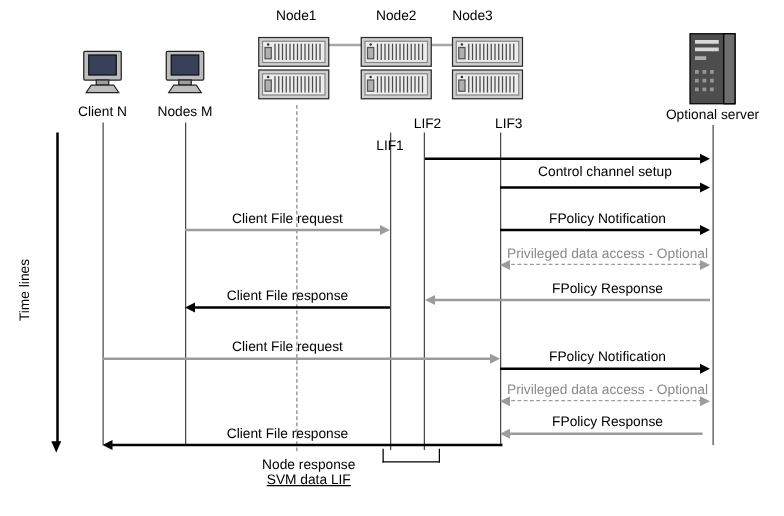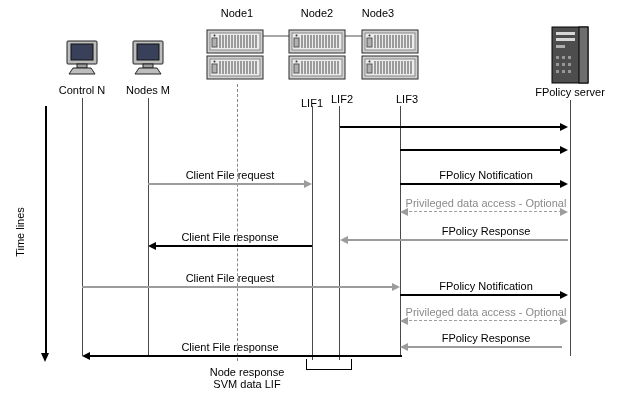--- a/index.html
+++ b/index.html
@@ -19,21 +19,21 @@
   .ah.r.black{border-left:8px solid #000;}
   .ah.r.gray{border-left:8px solid #9c9c9c;}
   .ah.l{border-top:4px solid transparent;border-bottom:4px solid transparent;}
   .ah.l.black{border-right:8px solid #000;}
   .ah.l.gray{border-right:8px solid #9c9c9c;}
   .ah.down{border-left:4px solid transparent;border-right:4px solid transparent;border-top:9px solid #000;}
   .icon{position:absolute;}
   .timelabel{position:absolute;font-size:11px;color:#000;width:70px;text-align:center;transform:rotate(-90deg);}
   .bracket{position:absolute;border-left:1px solid #000;border-right:1px solid #000;border-bottom:1px solid #000;}
   .note{position:absolute;font-size:11px;color:#000;text-align:center;line-height:12px;white-space:nowrap;transform:translateX(-50%);}
-  .u{}
+  .u{text-decoration:underline;}
 </style>
 </head>
 <body>
 
 <svg width="0" height="0" style="position:absolute" aria-hidden="true">
   <defs>
     <symbol id="sym-monitor" viewBox="0 0 40 40">
       <rect x="5" y="1" width="30" height="23" rx="1" fill="#bdbdbd" stroke="#222"></rect>
       <rect x="9" y="4" width="22" height="16" fill="#39415a" stroke="#111"></rect>
       <rect x="15" y="24" width="10" height="4" fill="#9e9e9e" stroke="#222"></rect>
@@ -103,35 +103,36 @@
   <svg class="icon" style="left:361px;top:29px" width="58" height="52">
       <use href="#sym-node"></use>
     </svg>
   <svg class="icon" style="left:551px;top:26px" width="38" height="58">
       <use href="#sym-server"></use>
     </svg>
 
   <div class="lbl" style="left:237px;top:7px">Node1</div>
   <div class="lbl" style="left:317px;top:7px">Node2</div>
   <div class="lbl" style="left:378px;top:7px">Node3</div>
-  <div class="lbl" style="left:82px;top:84px">Control N</div>
+  <div class="lbl" style="left:82px;top:84px">Client N</div>
   <div class="lbl" style="left:148px;top:84px">Nodes M</div>
-  <div class="lbl" style="left:312px;top:97px">LIF1</div>
+  <div class="lbl" style="left:312px;top:111px">LIF1</div>
   <div class="lbl" style="left:342px;top:93px">LIF2</div>
   <div class="lbl" style="left:407px;top:93px">LIF3</div>
-  <div class="lbl" style="left:570px;top:86px">FPolicy server</div>
+  <div class="lbl" style="left:570px;top:86px">Optional server</div>
 
   <div class="vline" style="left:45px;top:106px;height:248px;border-left-width:2px;border-left-color:#000"></div>
   <div class="ah down" style="left:41px;top:353px"></div>
   <div class="timelabel" style="left:-15px;top:226px">Time lines</div>
 
   <div class="hline l-black" style="left:340px;top:126px;width:222px"></div>
   <div class="ah r black" style="left:560px;top:123px"></div>
   <div class="hline l-black" style="left:400px;top:149px;width:162px"></div>
   <div class="ah r black" style="left:560px;top:146px"></div>
+  <div class="msg" style="left:484px;top:132px">Control channel setup</div>
 
   <div class="hline l-gray" style="left:148px;top:183px;width:158px"></div>
   <div class="ah r gray" style="left:304px;top:180px"></div>
   <div class="msg" style="left:230px;top:169px">Client File request</div>
 
   <div class="hline l-black" style="left:400px;top:183px;width:162px"></div>
   <div class="ah r black" style="left:560px;top:180px"></div>
   <div class="msg" style="left:486px;top:169px">FPolicy Notification</div>
 
   <div class="hline l-dash" style="left:404px;top:211px;width:158px"></div>

